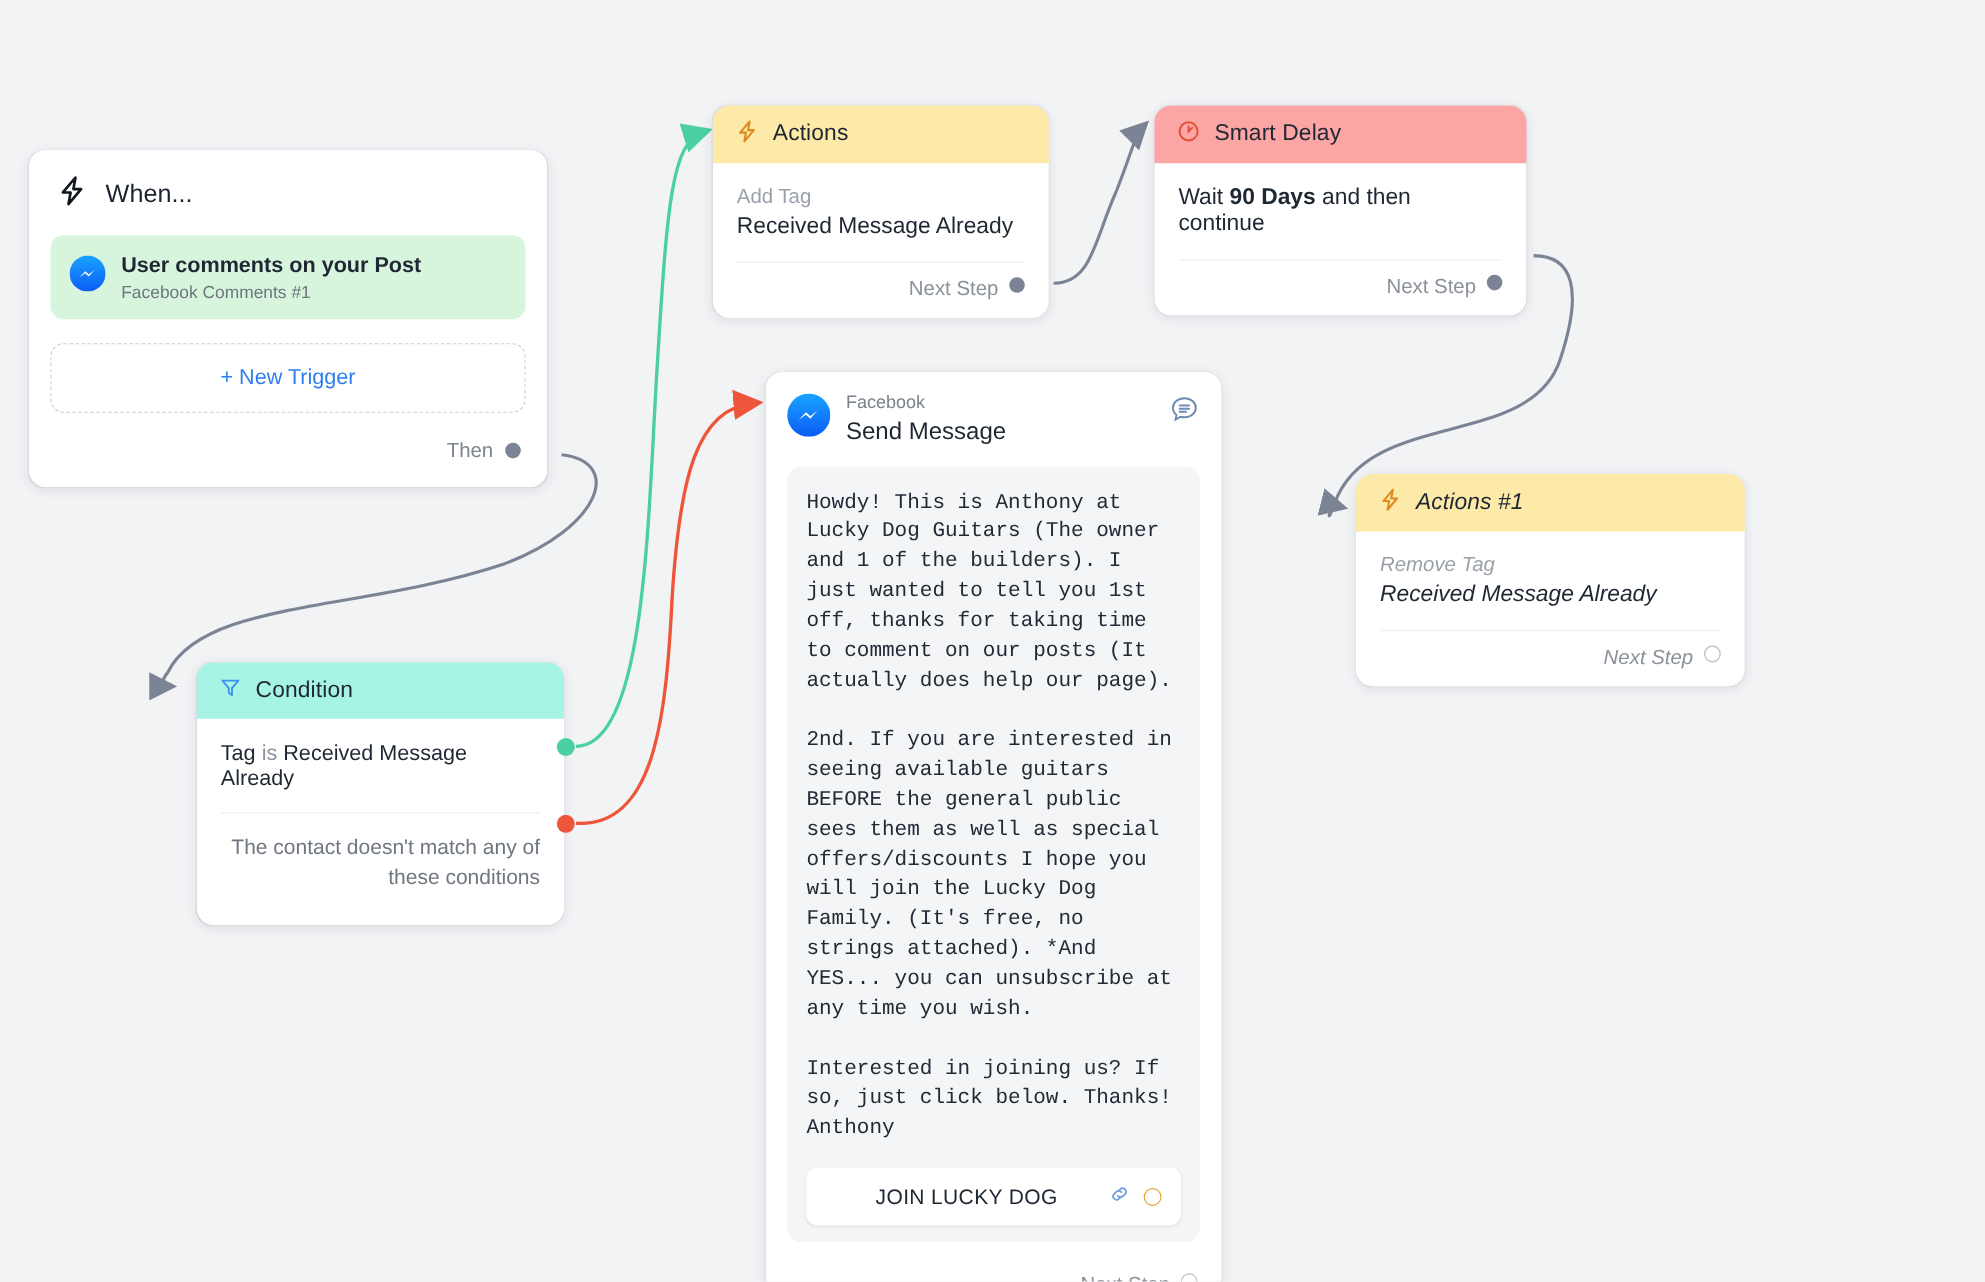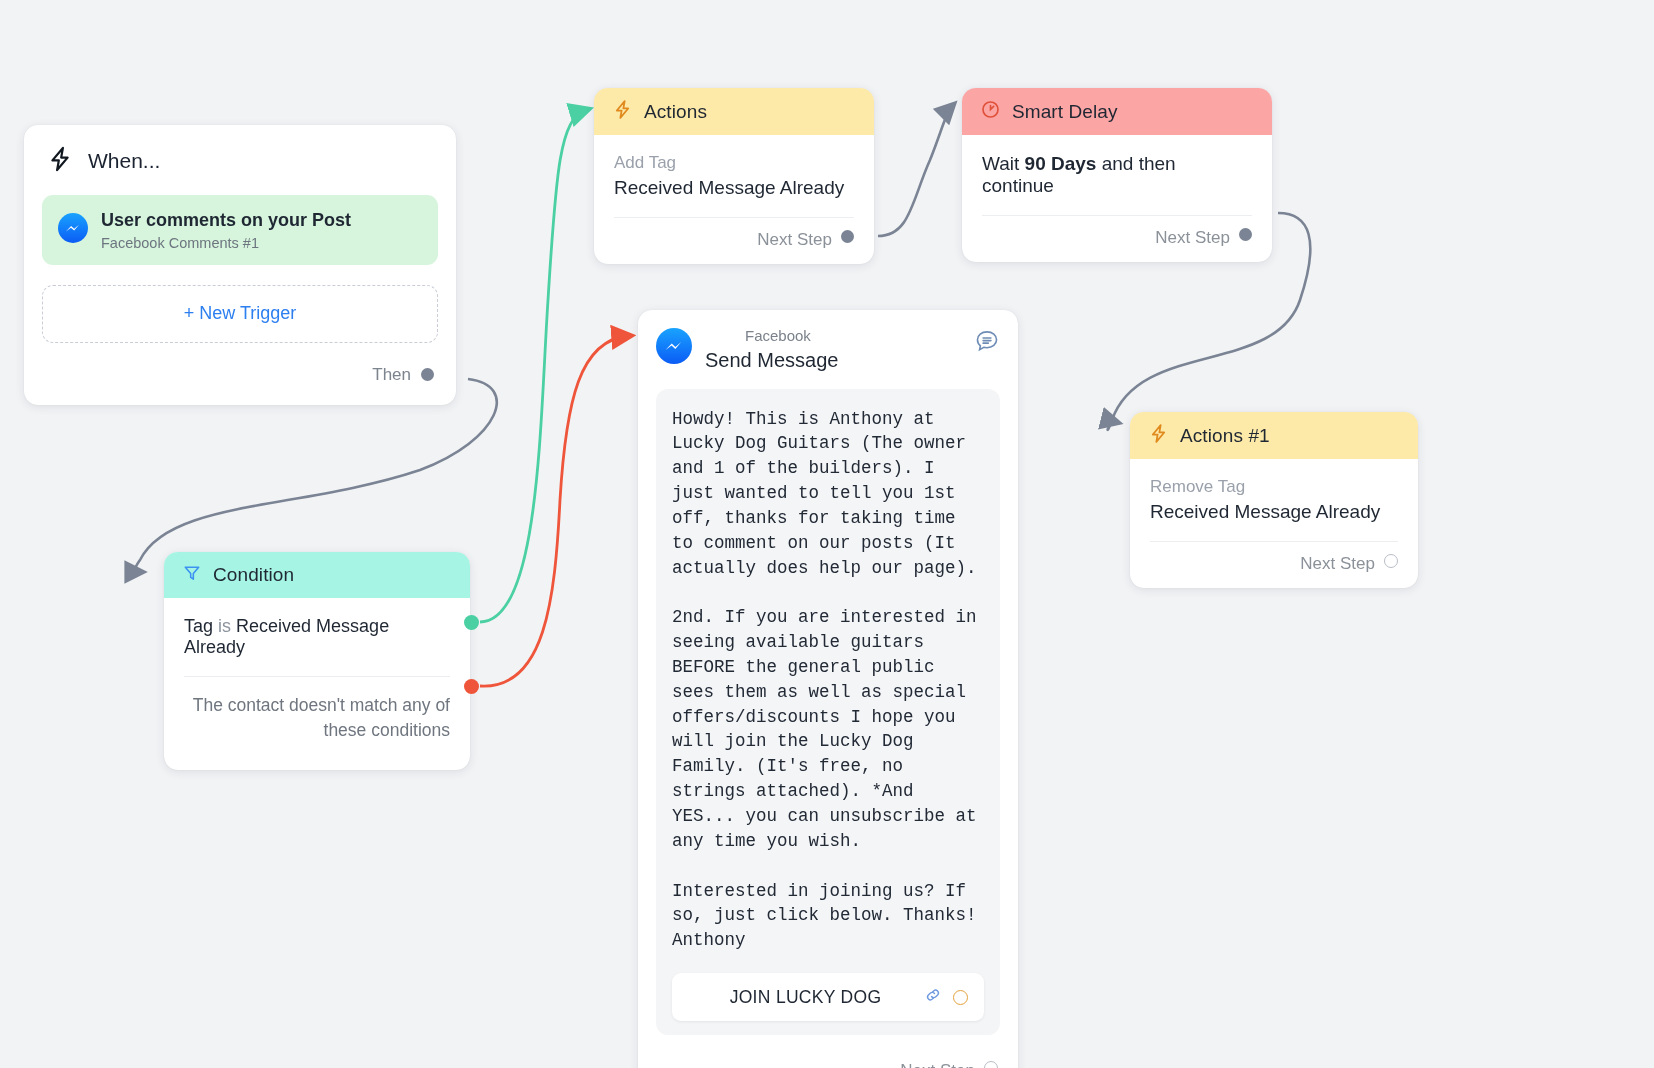--- a/index.html
+++ b/index.html
@@ -69,26 +69,26 @@
   #condition-card { left: 164px; top: 552px; width: 306px; }
   #condition-card .cond-line { font-size: 18px; color: #1f2733; }
   #condition-card .cond-line .op { color: #8e959e; }
   #condition-card .nomatch { font-size: 17.5px; color: #6f767f; text-align: right;
                              line-height: 1.45; padding: 16px 20px 0 20px; }
   .edge-dot { position: absolute; width: 15px; height: 15px; border-radius: 50%; z-index: 4; }
   .dot-green { background: #4ad0a2; }
   .dot-red   { background: #ef553a; }
 
   
-  #actions1-card { left: 1130px; top: 412px; width: 288px; }
+  #actions1-card { left: 1130px; top: 395px; width: 324px; font-style: italic; }
 
   
   #msg-card { left: 638px; top: 310px; width: 380px; }
   .msg-head { display:flex; align-items:flex-start; gap: 13px; padding: 18px 18px 0 18px; }
-  .msg-head .brand { font-size: 15px; color: #7b828b; line-height: 1.1; margin-left: 40px; }
+  .msg-head .brand { font-size: 15px; color: #7b828b; line-height: 1.1; }
   .msg-head .mtitle { font-size: 20px; color: #1f2733; margin-top: 4px; }
   .bubble-icon { margin-left: auto; }
   .msg-panel { margin: 17px 18px 0 18px; background: #f4f5f7; border-radius: 12px; padding: 18px 16px 14px 16px; }
   .msg-text { font-size: 17.5px; line-height: 1.42; color: #222a36; white-space: pre-wrap; font-family: Liberation Mono, monospace; }
   .cta-btn {
     margin-top: 20px; background: #ffffff; border-radius: 9px; height: 48px;
     display: flex; align-items: center; padding: 0 16px;
     box-shadow: 0 1px 3px rgba(32,40,56,.08);
   }
   .cta-btn .cta-label { flex: 1; text-align: center; font-size: 17.5px; color: #1f2733; letter-spacing: .3px; }

